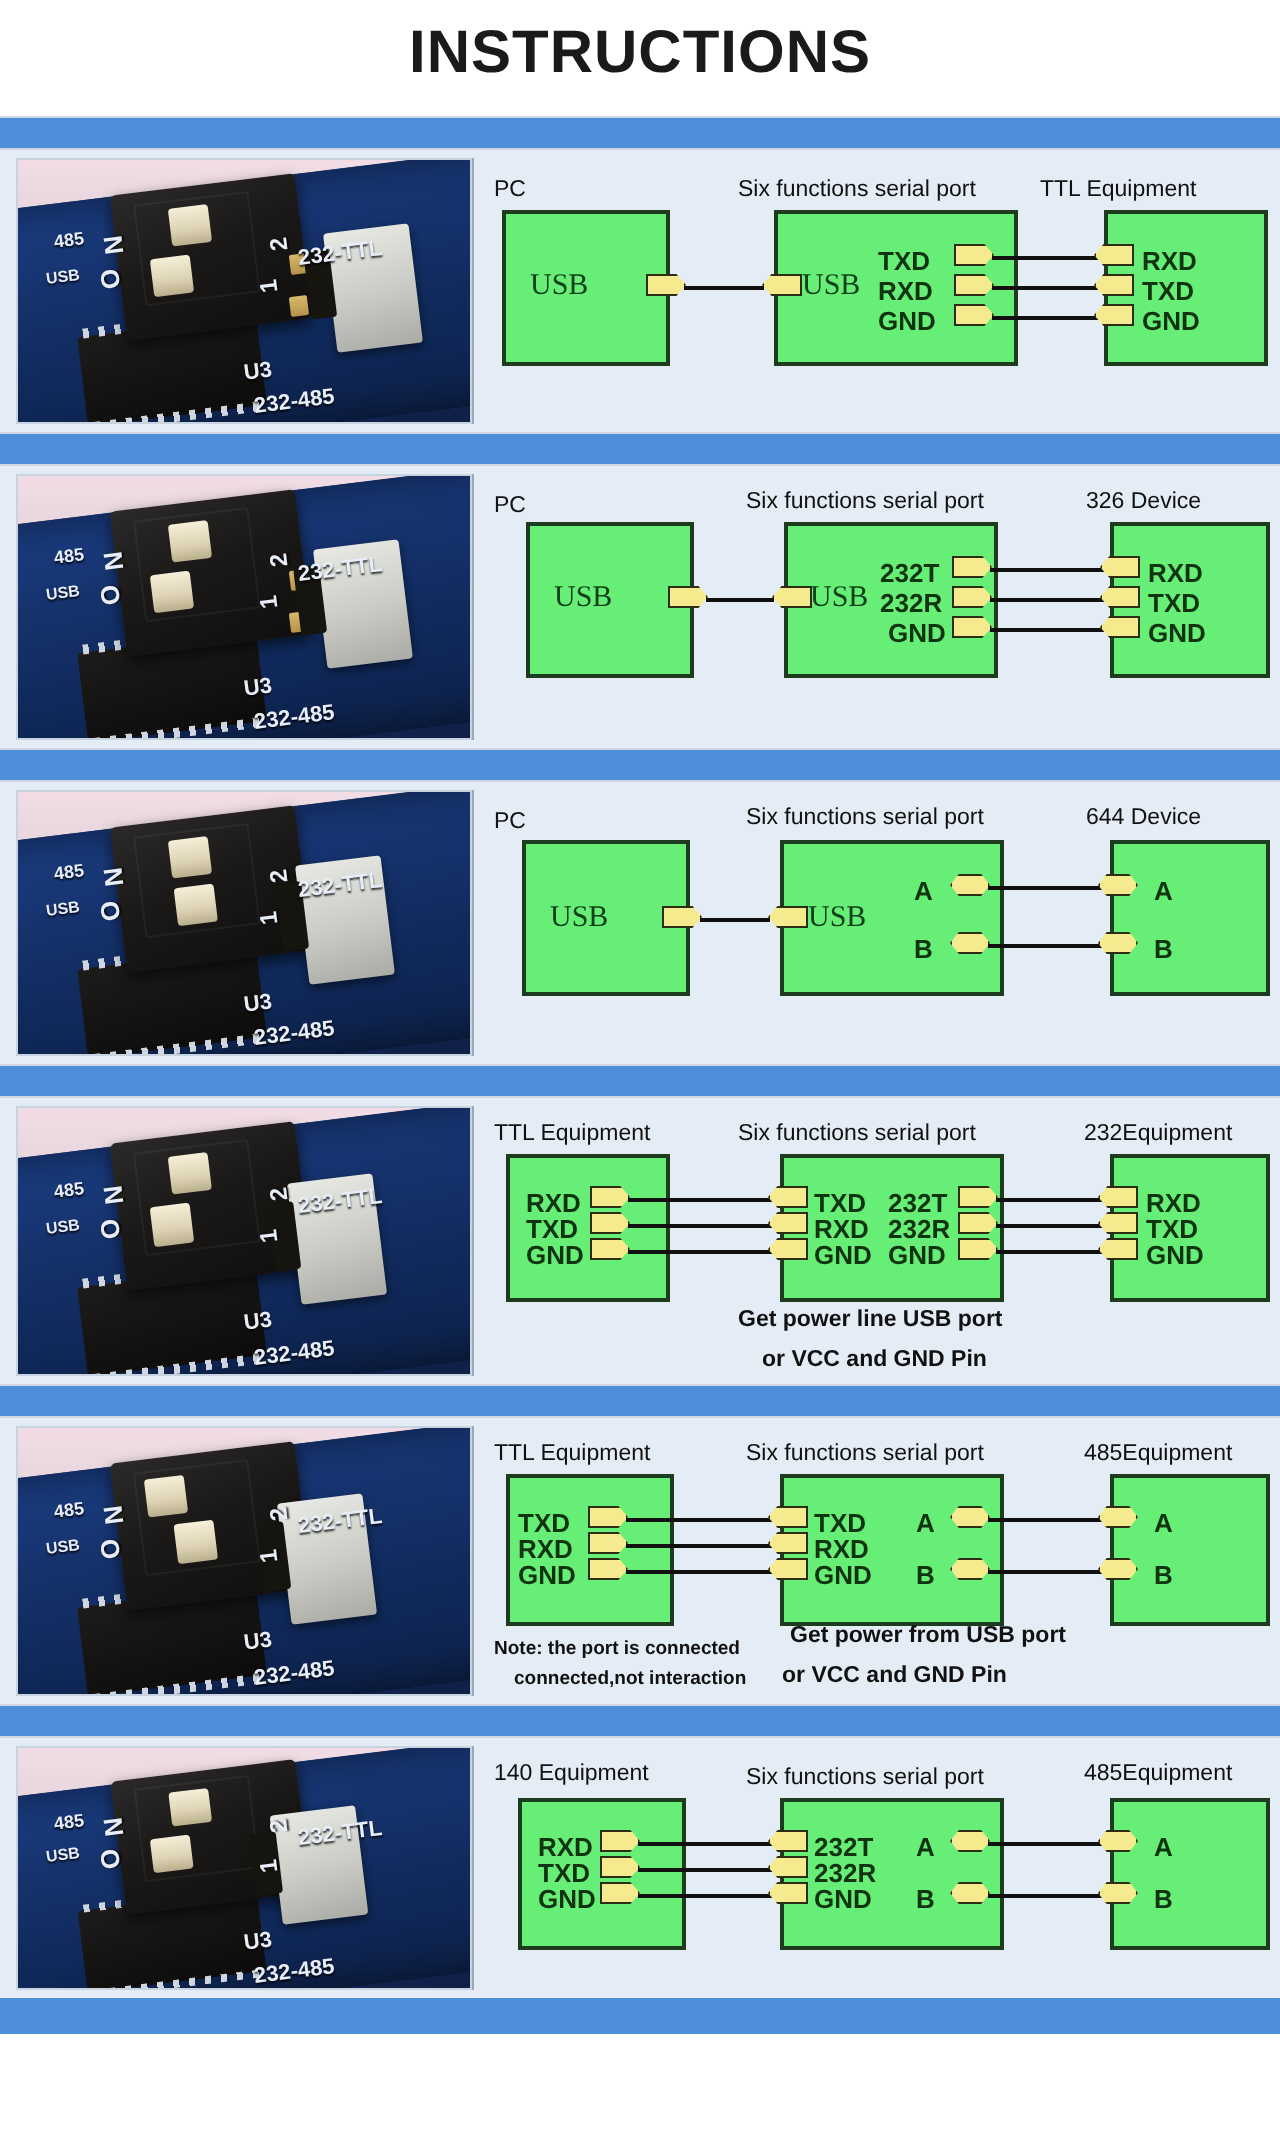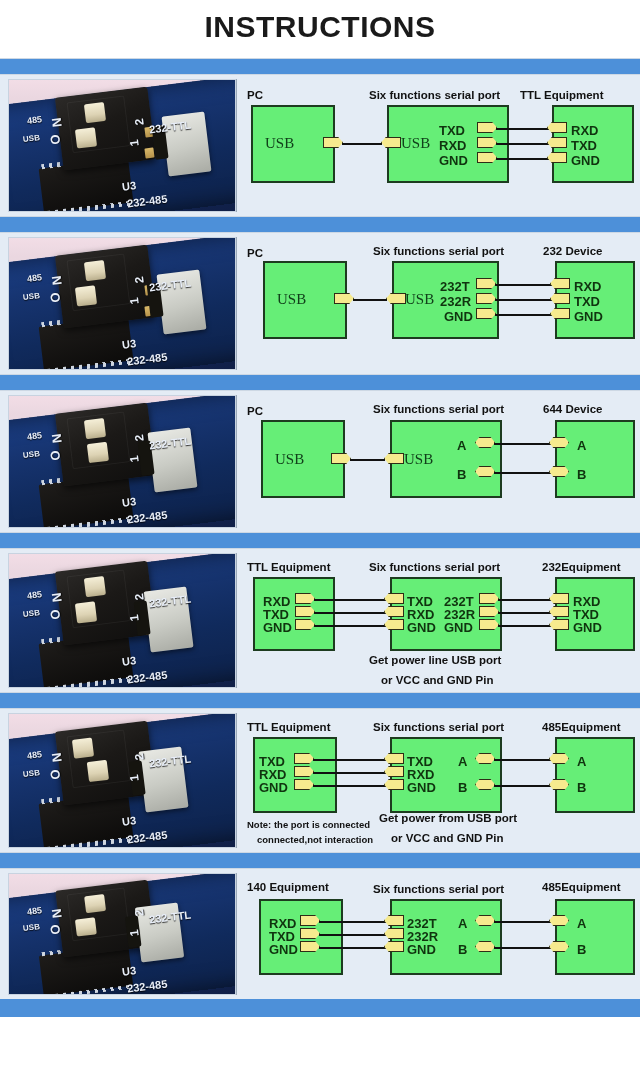--- a/index.html
+++ b/index.html
@@ -127,21 +127,21 @@
   .diagram-cell {
     flex: 1 1 auto;
     position: relative;
     padding: 2px 4px 2px 10px;
     border-left: 1px solid #9aa8b8;
   }
   .dg { position: relative; width: 100%; height: 100%; }
   .hdr {
     position: absolute;
     font-size: 11.5px;
-    font-weight: bold;
+    font-weight: normal;
     color: #111;
     white-space: nowrap;
   }
   .box {
     position: absolute;
     background: #66ee77;
     border: 2px solid #1d3b1f;
   }
   .boxlabel {
     position: absolute;
@@ -278,21 +278,21 @@
       <span class="silk rot" style="left:54%;top:43%;font-size:12px;">1</span>
       <span class="silk" style="left:62%;top:31%;font-size:11px;">232-TTL</span>
       <span class="silk" style="left:50%;top:76%;font-size:11px;">U3</span>
       <span class="silk" style="left:52%;top:88%;font-size:11px;">232-485</span>
     </div>
   </div>
   <div class="diagram-cell">
     <div class="dg">
       <span class="hdr" style="left:0px;top:8px;">PC</span>
       <span class="hdr" style="left:126px;top:6px;">Six functions serial port</span>
-      <span class="hdr" style="left:296px;top:6px;">232 Device</span>
+      <span class="hdr" style="left:296px;top:6px;">326 Device</span>
 
       <div class="box" style="left:16px;top:22px;width:84px;height:78px;"></div>
       <span class="boxlabel" style="left:30px;top:52px;">USB</span>
       <div class="pin right" style="left:87px;top:54px;"></div>
 
       <div class="box" style="left:145px;top:22px;width:107px;height:78px;"></div>
       <div class="pin left" style="left:139px;top:54px;"></div>
       <span class="boxlabel" style="left:158px;top:52px;">USB</span>
       <span class="pinlabel" style="left:193px;top:41px;">232T</span>
       <span class="pinlabel" style="left:193px;top:56px;">232R</span>
@@ -511,21 +511,21 @@
 
       <div class="wire" style="left:247px;top:44px;width:63px;"></div>
       <div class="wire" style="left:247px;top:70px;width:63px;"></div>
 
       <div class="box" style="left:308px;top:22px;width:80px;height:76px;"></div>
       <div class="pin hex" style="left:302px;top:38px;"></div>
       <div class="pin hex" style="left:302px;top:64px;"></div>
       <span class="pinlabel" style="left:330px;top:40px;">A</span>
       <span class="pinlabel" style="left:330px;top:66px;">B</span>
 
-      <span class="note" style="left:132px;top:97px;">Get power from  USB port</span>
+      <span class="note" style="left:148px;top:97px;">Get power from  USB port</span>
       <span class="note" style="left:144px;top:117px;">or VCC and GND Pin</span>
       <span class="note small" style="left:0px;top:104px;">Note: the port is connected</span>
       <span class="note small" style="left:10px;top:119px;">connected,not interaction</span>
     </div>
   </div>
 </div>
 
 <div class="separator"></div>
 
 <div class="panel" style="height:130px;">

